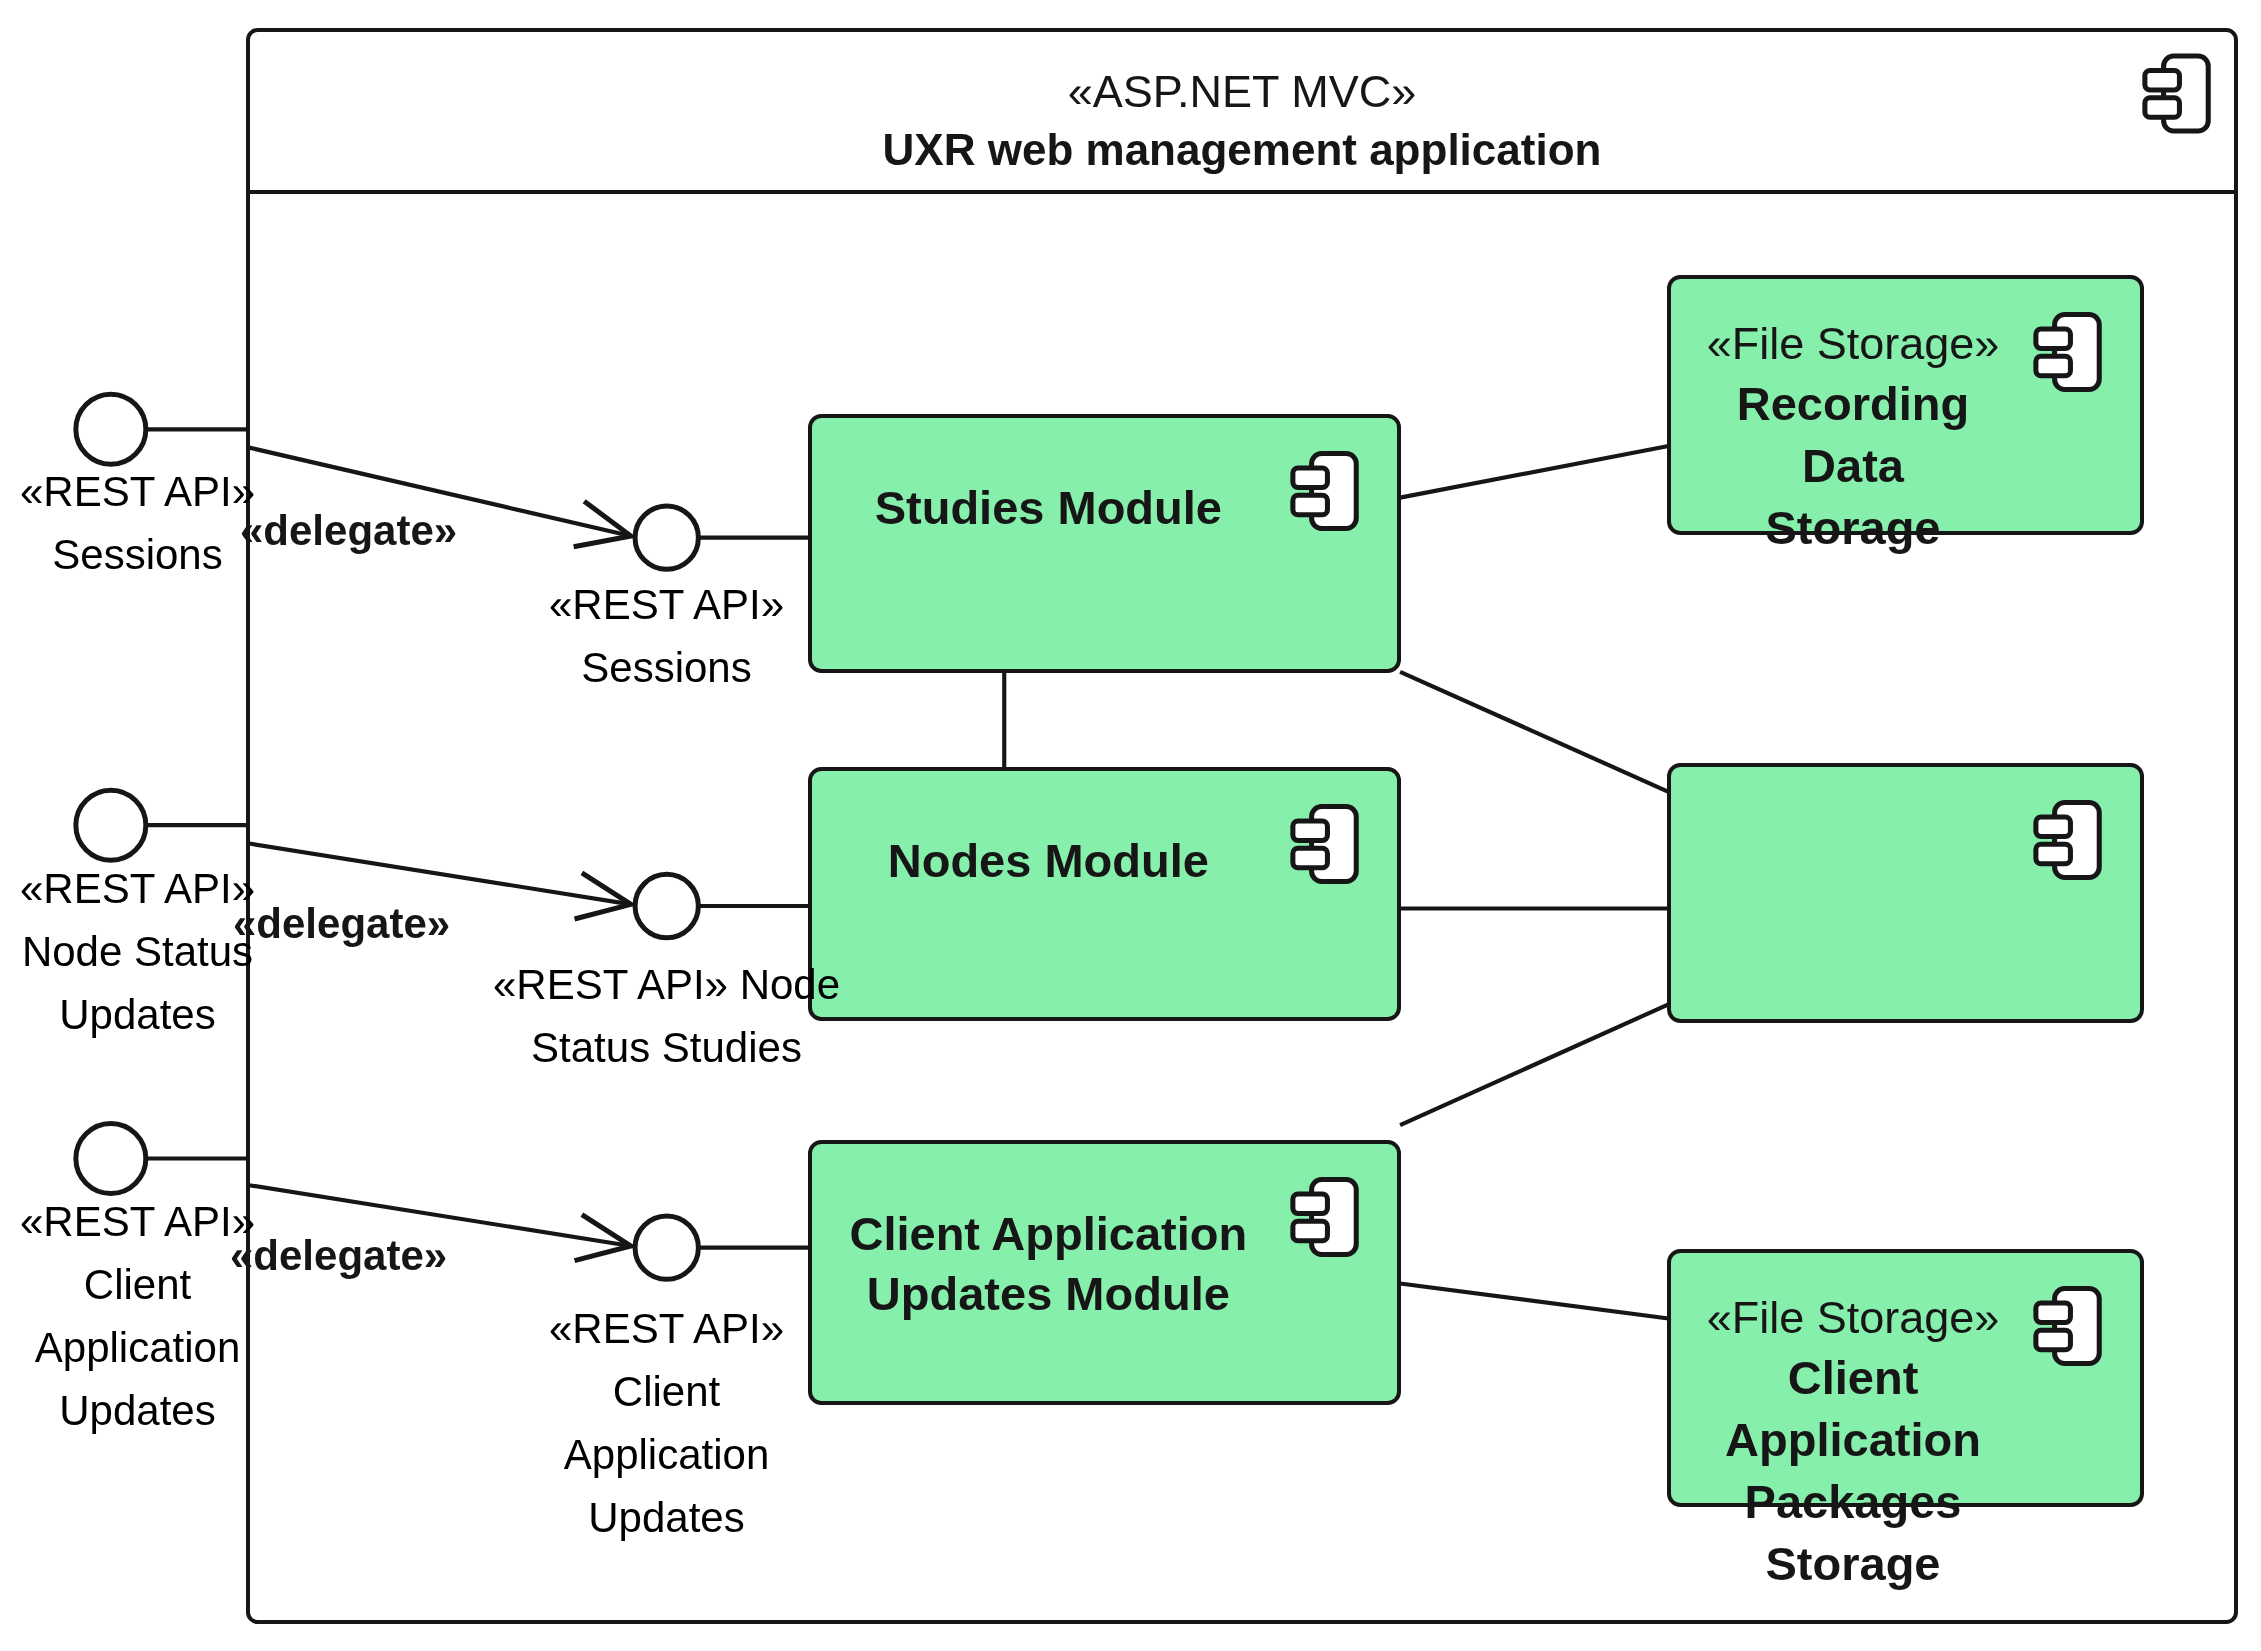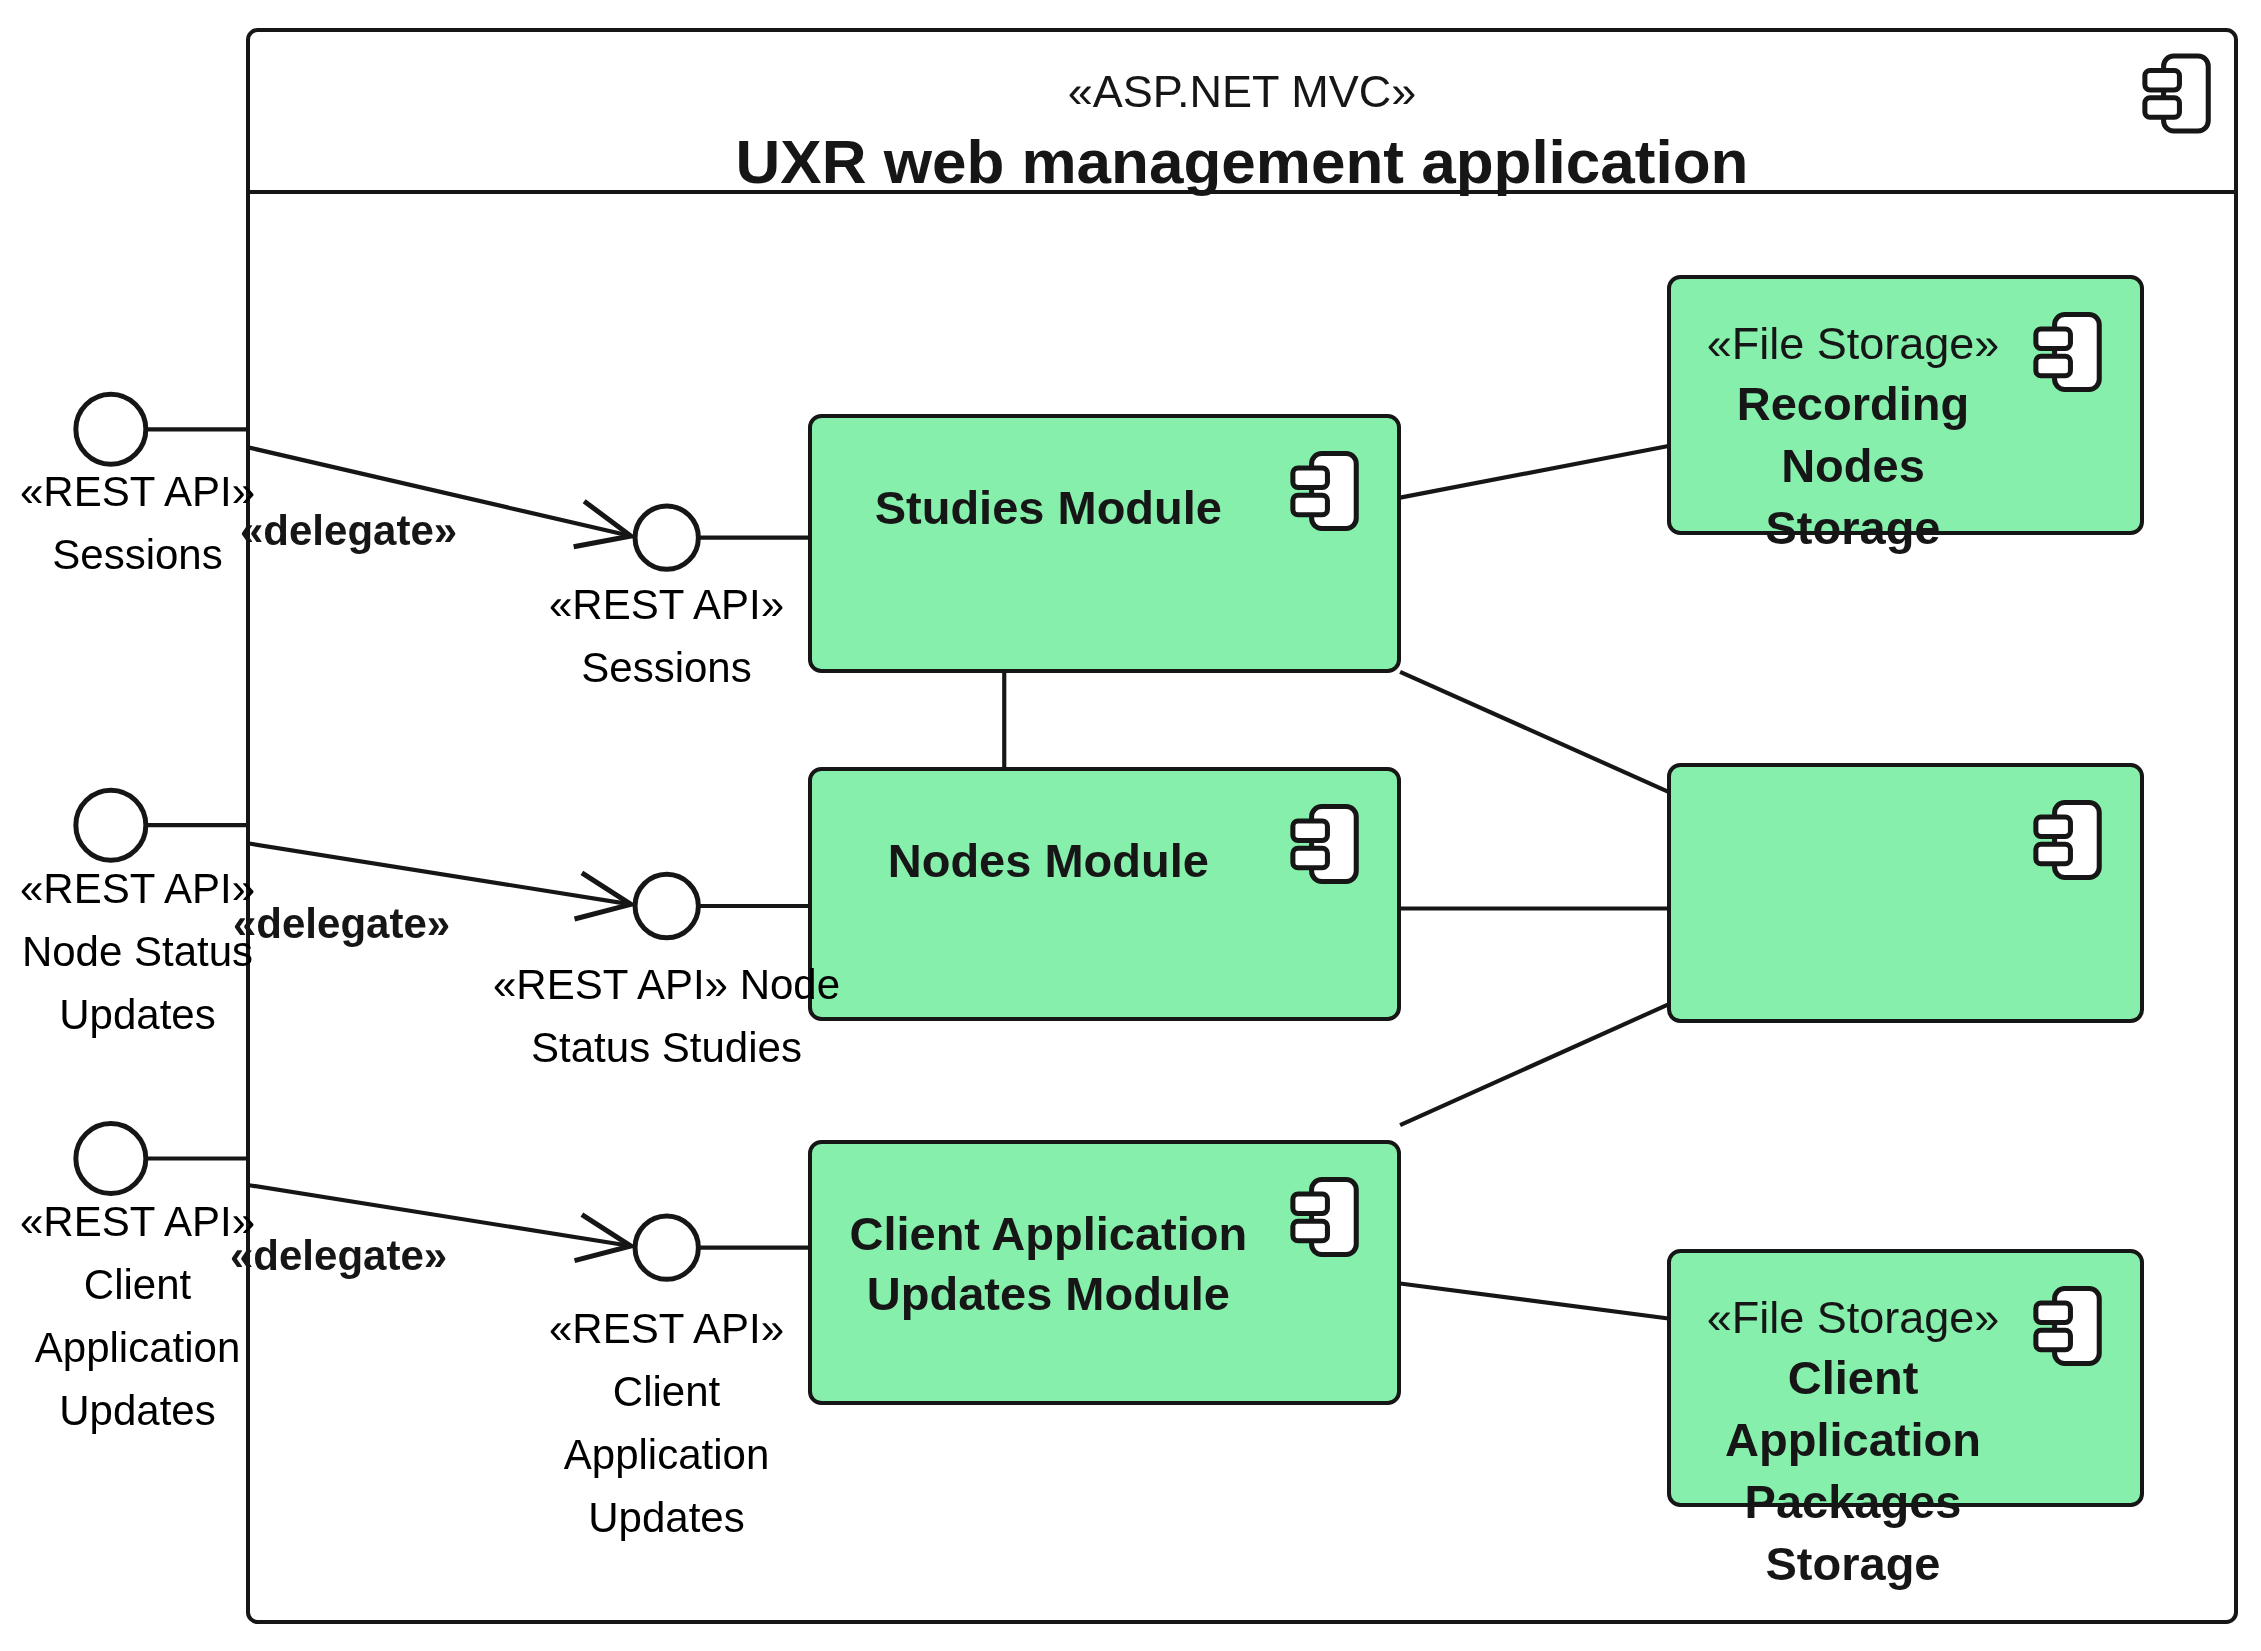--- a/index.html
+++ b/index.html
@@ -10,21 +10,21 @@
   .outer {
     position:absolute; left:246px; top:27.5px; width:1992px; height:1596px;
     border:4.2px solid #161616; border-radius:11.7px; box-sizing:border-box;
     background:transparent; z-index:1;
   }
   .outer-header {
     position:relative; height:158px; border-bottom:4.2px solid #161616;
   }
   .otitle { position:absolute; left:0; right:0; top:30px; text-align:center; line-height:1.32; }
   .otitle .stereo { font-size:45px; font-weight:400; }
-  .otitle .oname  { font-size:62px; font-weight:700; }
+  .otitle .oname  { font-size:44px; font-weight:700; }
   svg.wires { position:absolute; left:0; top:0; z-index:2; pointer-events:none; }
   .box {
     position:absolute; background:#86efac; border:4.2px solid #161616;
     border-radius:13.3px; box-sizing:border-box; z-index:3;
   }
   .mtitle {
     position:absolute; left:16.7px; right:129px; top:60px; text-align:center;
     font-size:47px; font-weight:700; line-height:1.28; white-space:pre-line;
   }
   .ctext { position:absolute; left:10px; right:115px; top:35px; text-align:center; line-height:1.32; }
@@ -148,21 +148,21 @@
     <svg class="cicon" viewBox="0 0 100 120">
       <rect class="ic" x="30" y="8" width="62" height="104" rx="14"></rect>
       <rect class="ic" x="4" y="28" width="48" height="27" rx="7"></rect>
       <rect class="ic" x="4" y="66" width="48" height="27" rx="7"></rect>
     </svg>
   </div>
 
   <div class="box" style="left:1667px; top:275px; width:477px; height:260px;">
     <div class="ctext">
       <div class="stereo">«File Storage»</div>
-      <div class="cname">Recording Nodes
+      <div class="cname">Recording Data
 Storage</div>
     </div>
     <svg class="cicon" viewBox="0 0 100 120">
       <rect class="ic" x="30" y="8" width="62" height="104" rx="14"></rect>
       <rect class="ic" x="4" y="28" width="48" height="27" rx="7"></rect>
       <rect class="ic" x="4" y="66" width="48" height="27" rx="7"></rect>
     </svg>
   </div>
 
   <div class="box" style="left:1667px; top:763px; width:477px; height:260px;">

